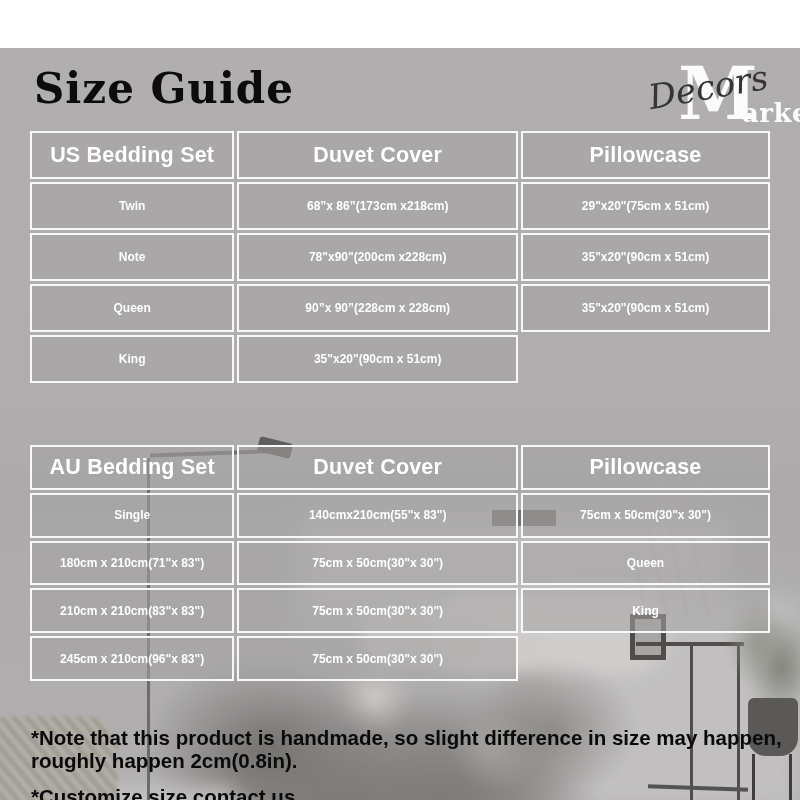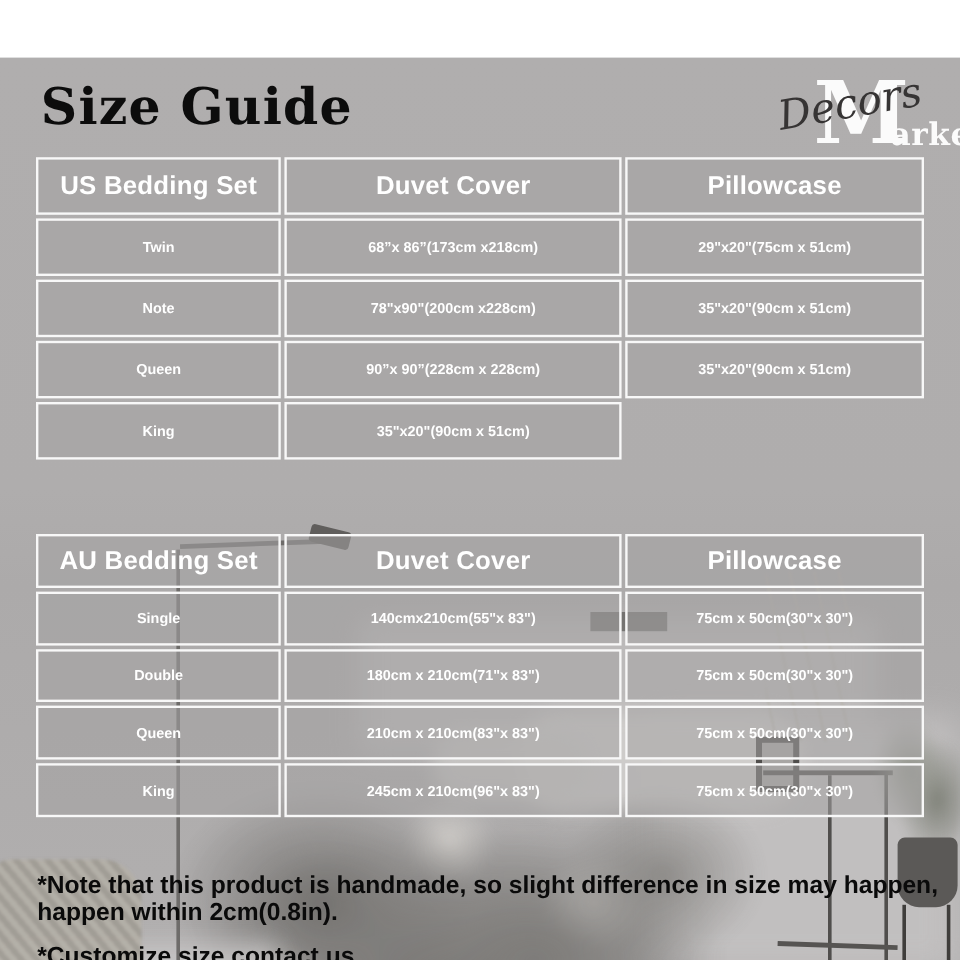--- a/index.html
+++ b/index.html
@@ -144,32 +144,31 @@
 
   <div class="size-table table-au">
     <div class="cell header">AU Bedding Set</div>
     <div class="cell header">Duvet Cover</div>
     <div class="cell header">Pillowcase</div>
 
     <div class="cell">Single</div>
     <div class="cell">140cmx210cm(55"x 83")</div>
     <div class="cell">75cm x 50cm(30"x 30")</div>
 
-    <div class="cell">Double</div>
     <div class="cell">180cm x 210cm(71"x 83")</div>
     <div class="cell">75cm x 50cm(30"x 30")</div>
 
     <div class="cell">Queen</div>
     <div class="cell">210cm x 210cm(83"x 83")</div>
     <div class="cell">75cm x 50cm(30"x 30")</div>
 
     <div class="cell">King</div>
     <div class="cell">245cm x 210cm(96"x 83")</div>
     <div class="cell">75cm x 50cm(30"x 30")</div>
   </div>
 
   <div class="notes">
     <div>*Note that this product is handmade, so slight  difference in size may happen,</div>
-    <div>happen within 2cm(0.8in).</div>
+    <div>roughly happen 2cm(0.8in).</div>
     <div class="note-customize">*Customize size contact us.</div>
   </div>
 
 </div>
 
 </body></html>

